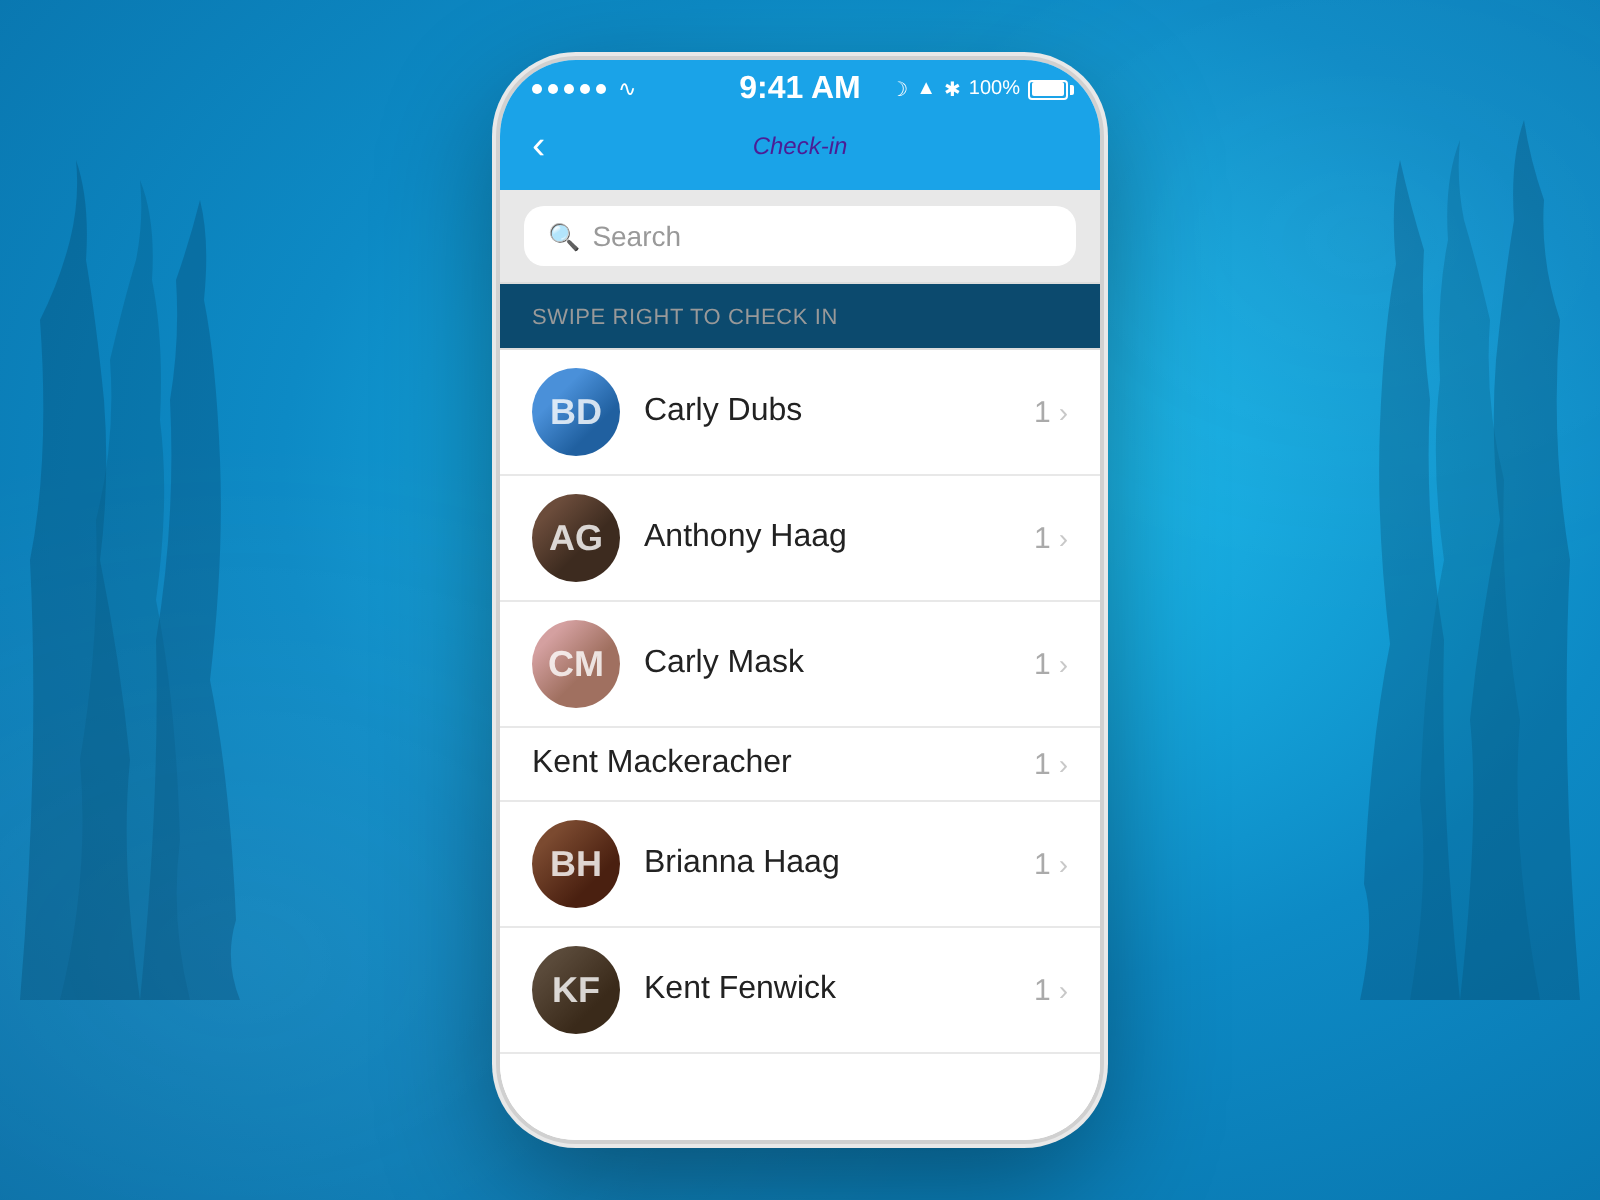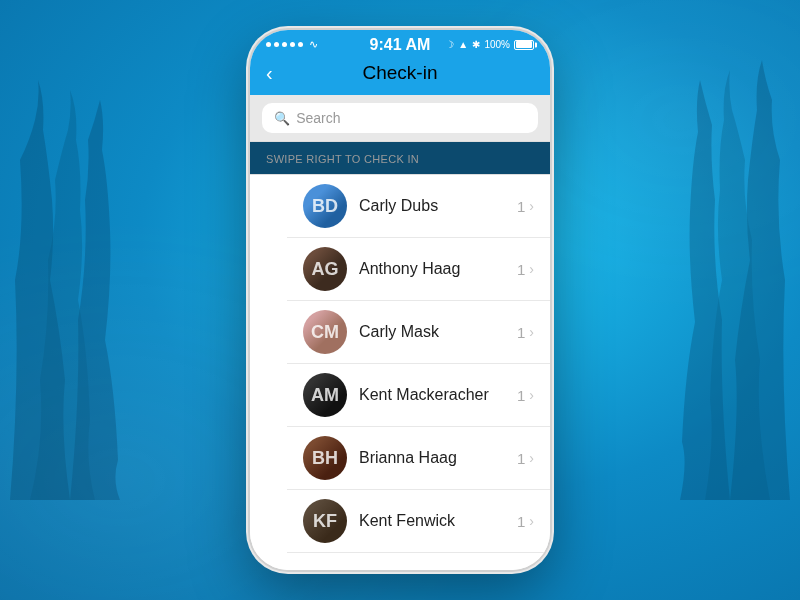--- a/index.html
+++ b/index.html
@@ -190,23 +190,24 @@
       font-size: 20px;
       cursor: pointer;
       z-index: 1;
       line-height: 1;
     }
 
     .nav-title {
       position: absolute;
       left: 50%;
       transform: translateX(-50%);
-      color: #000000;
-      font-size: 19px;
+      color: #4c1d95;
+      font-size: 12px;
       font-weight: 400;
+      font-style: italic;
     }
 
     
     .search-container {
       background: #e8e8e8;
       padding: 8px 12px;
       flex-shrink: 0;
     }
 
     .search-bar {
@@ -242,21 +243,20 @@
       color: #999;
       font-weight: 500;
       letter-spacing: 0.3px;
     }
 
     
     .list-container {
       flex: 1;
       overflow: hidden;
       background: white;
-      padding-left: 37px;
     }
 
     .list-item {
       display: flex;
       align-items: center;
       padding: 9px 16px;
       border-bottom: 1px solid #e8e8e8;
       gap: 12px;
       cursor: pointer;
     }
@@ -406,23 +406,20 @@
         <div class="avatar avatar-3">
           <div class="avatar-inner">CM</div>
         </div>
         <span class="person-name">Carly Mask</span>
         <div class="item-right">
           <span class="item-count">1</span>
           <span class="chevron-icon">›</span>
         </div>
       </div>
       <div class="list-item">
-        <div class="avatar avatar-4">
-          <div class="avatar-inner">AM</div>
-        </div>
         <span class="person-name">Kent Mackeracher</span>
         <div class="item-right">
           <span class="item-count">1</span>
           <span class="chevron-icon">›</span>
         </div>
       </div>
       <div class="list-item">
         <div class="avatar avatar-5">
           <div class="avatar-inner">BH</div>
         </div>

